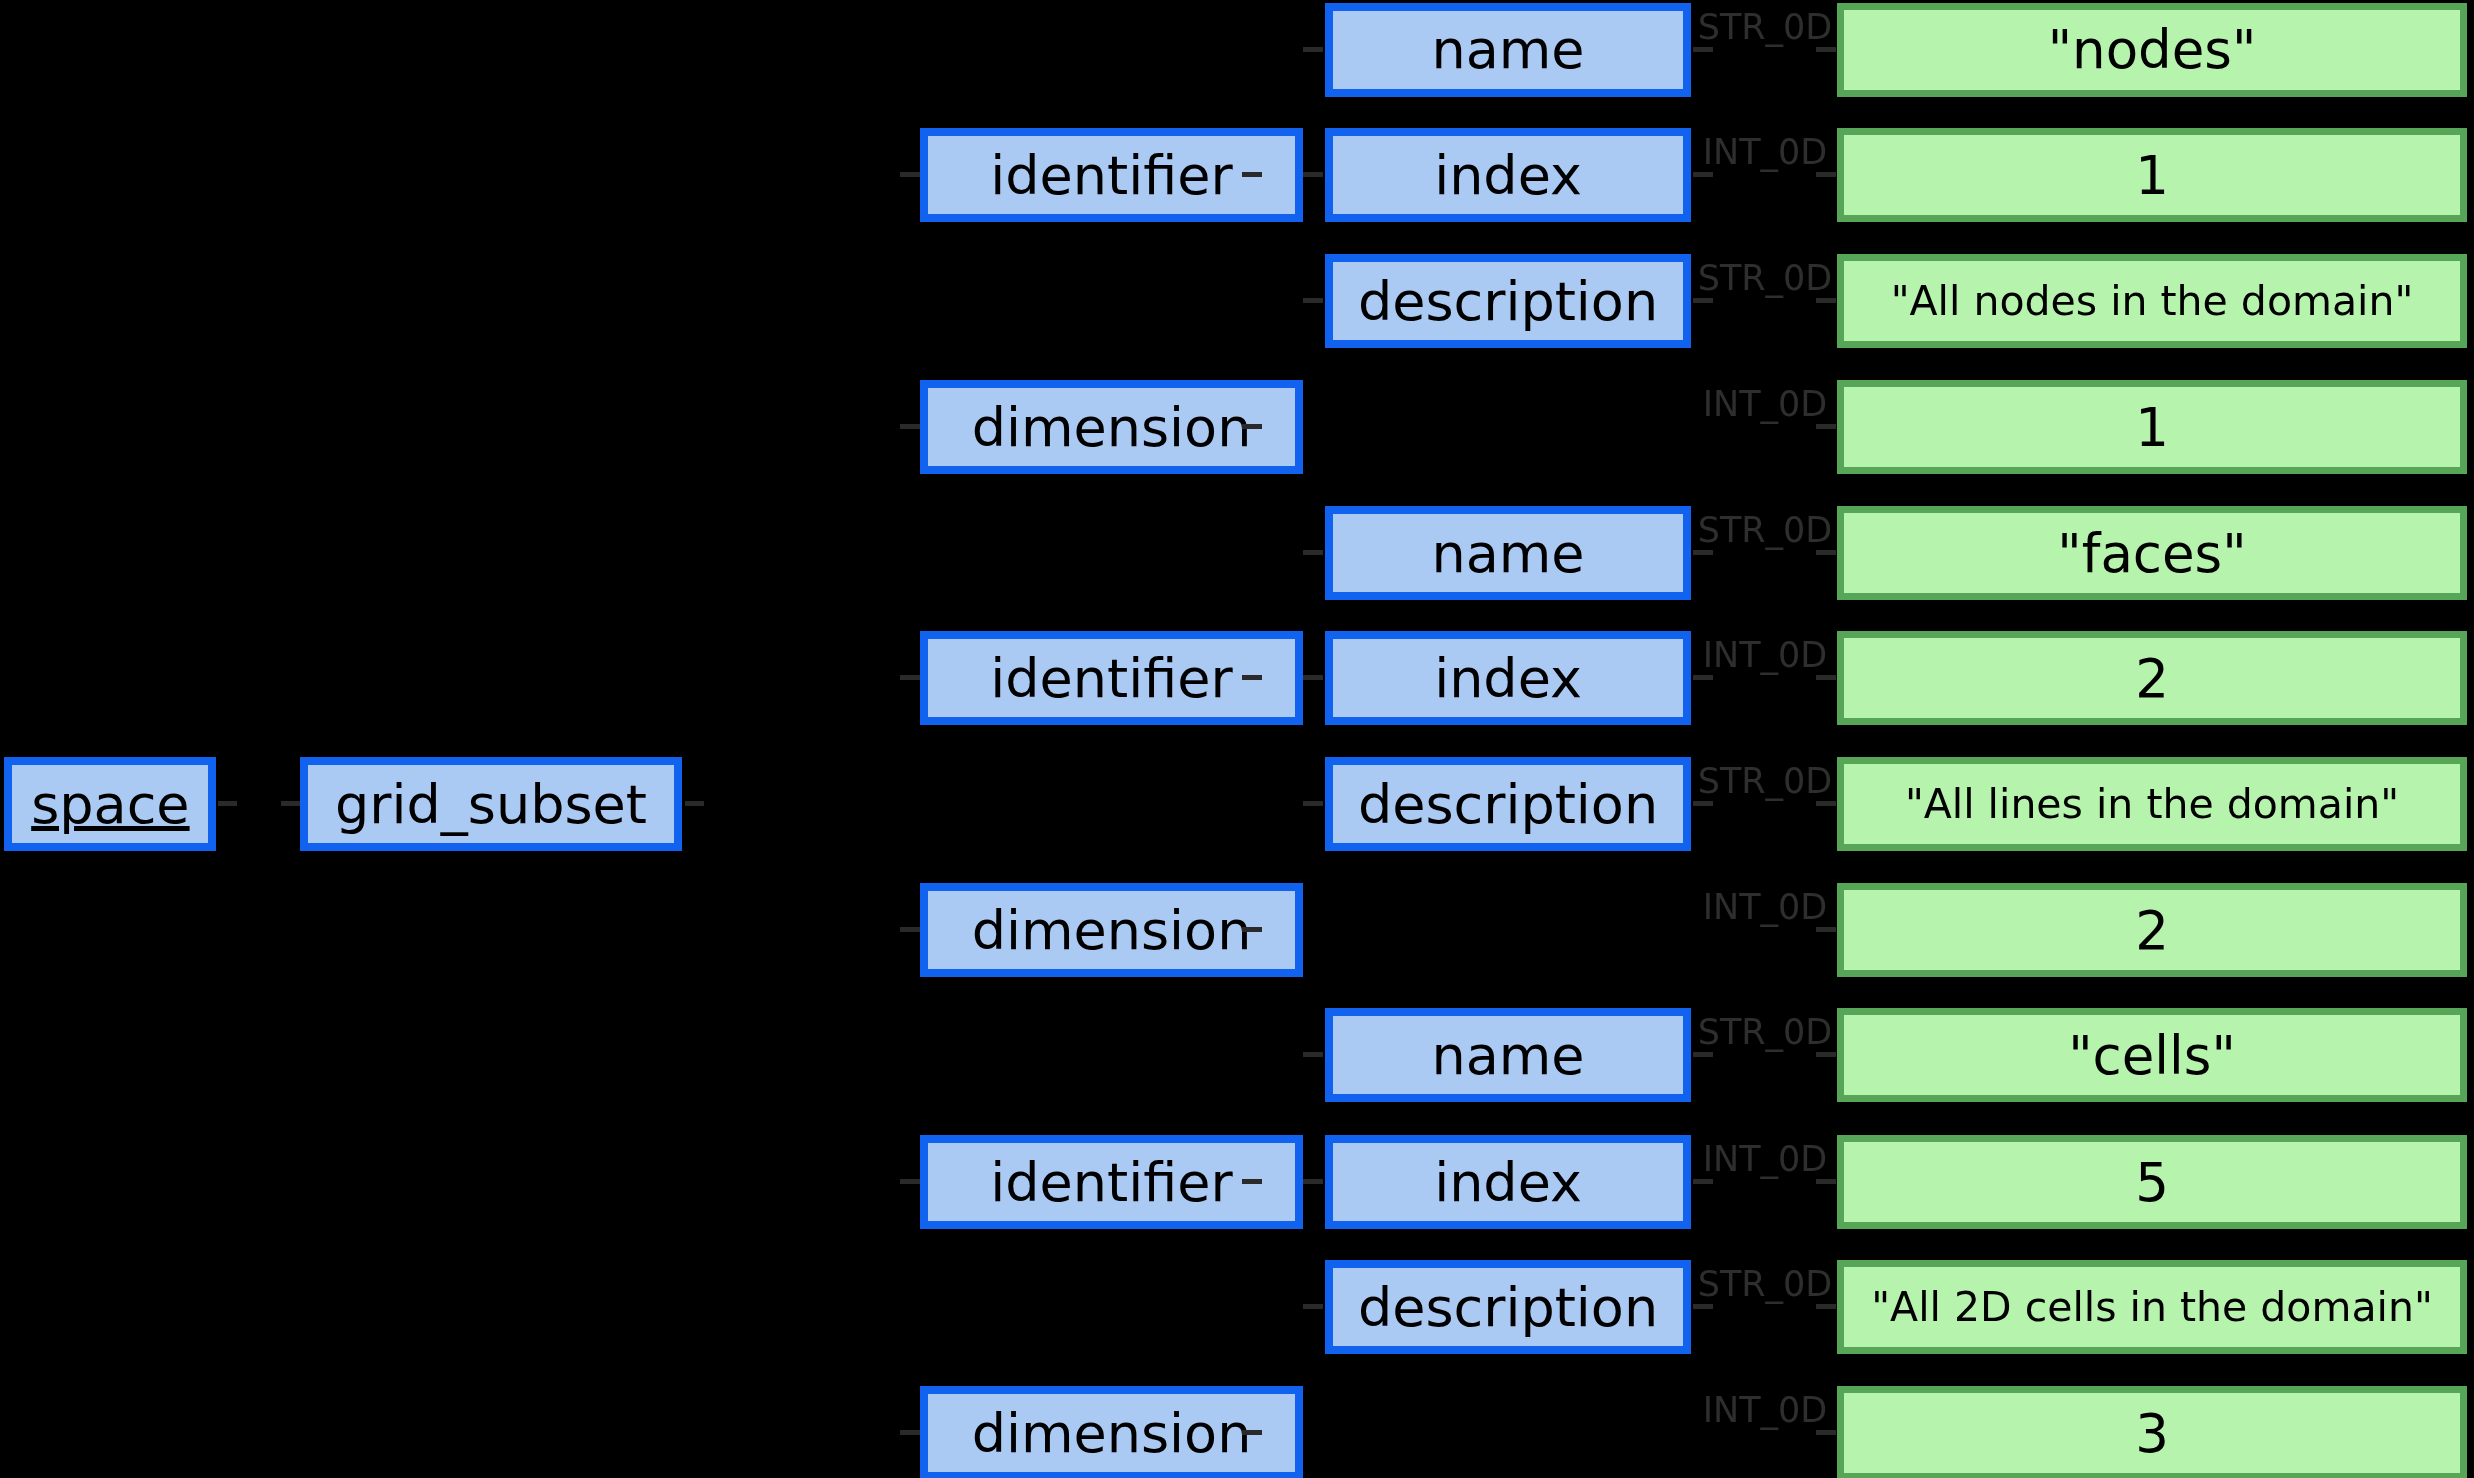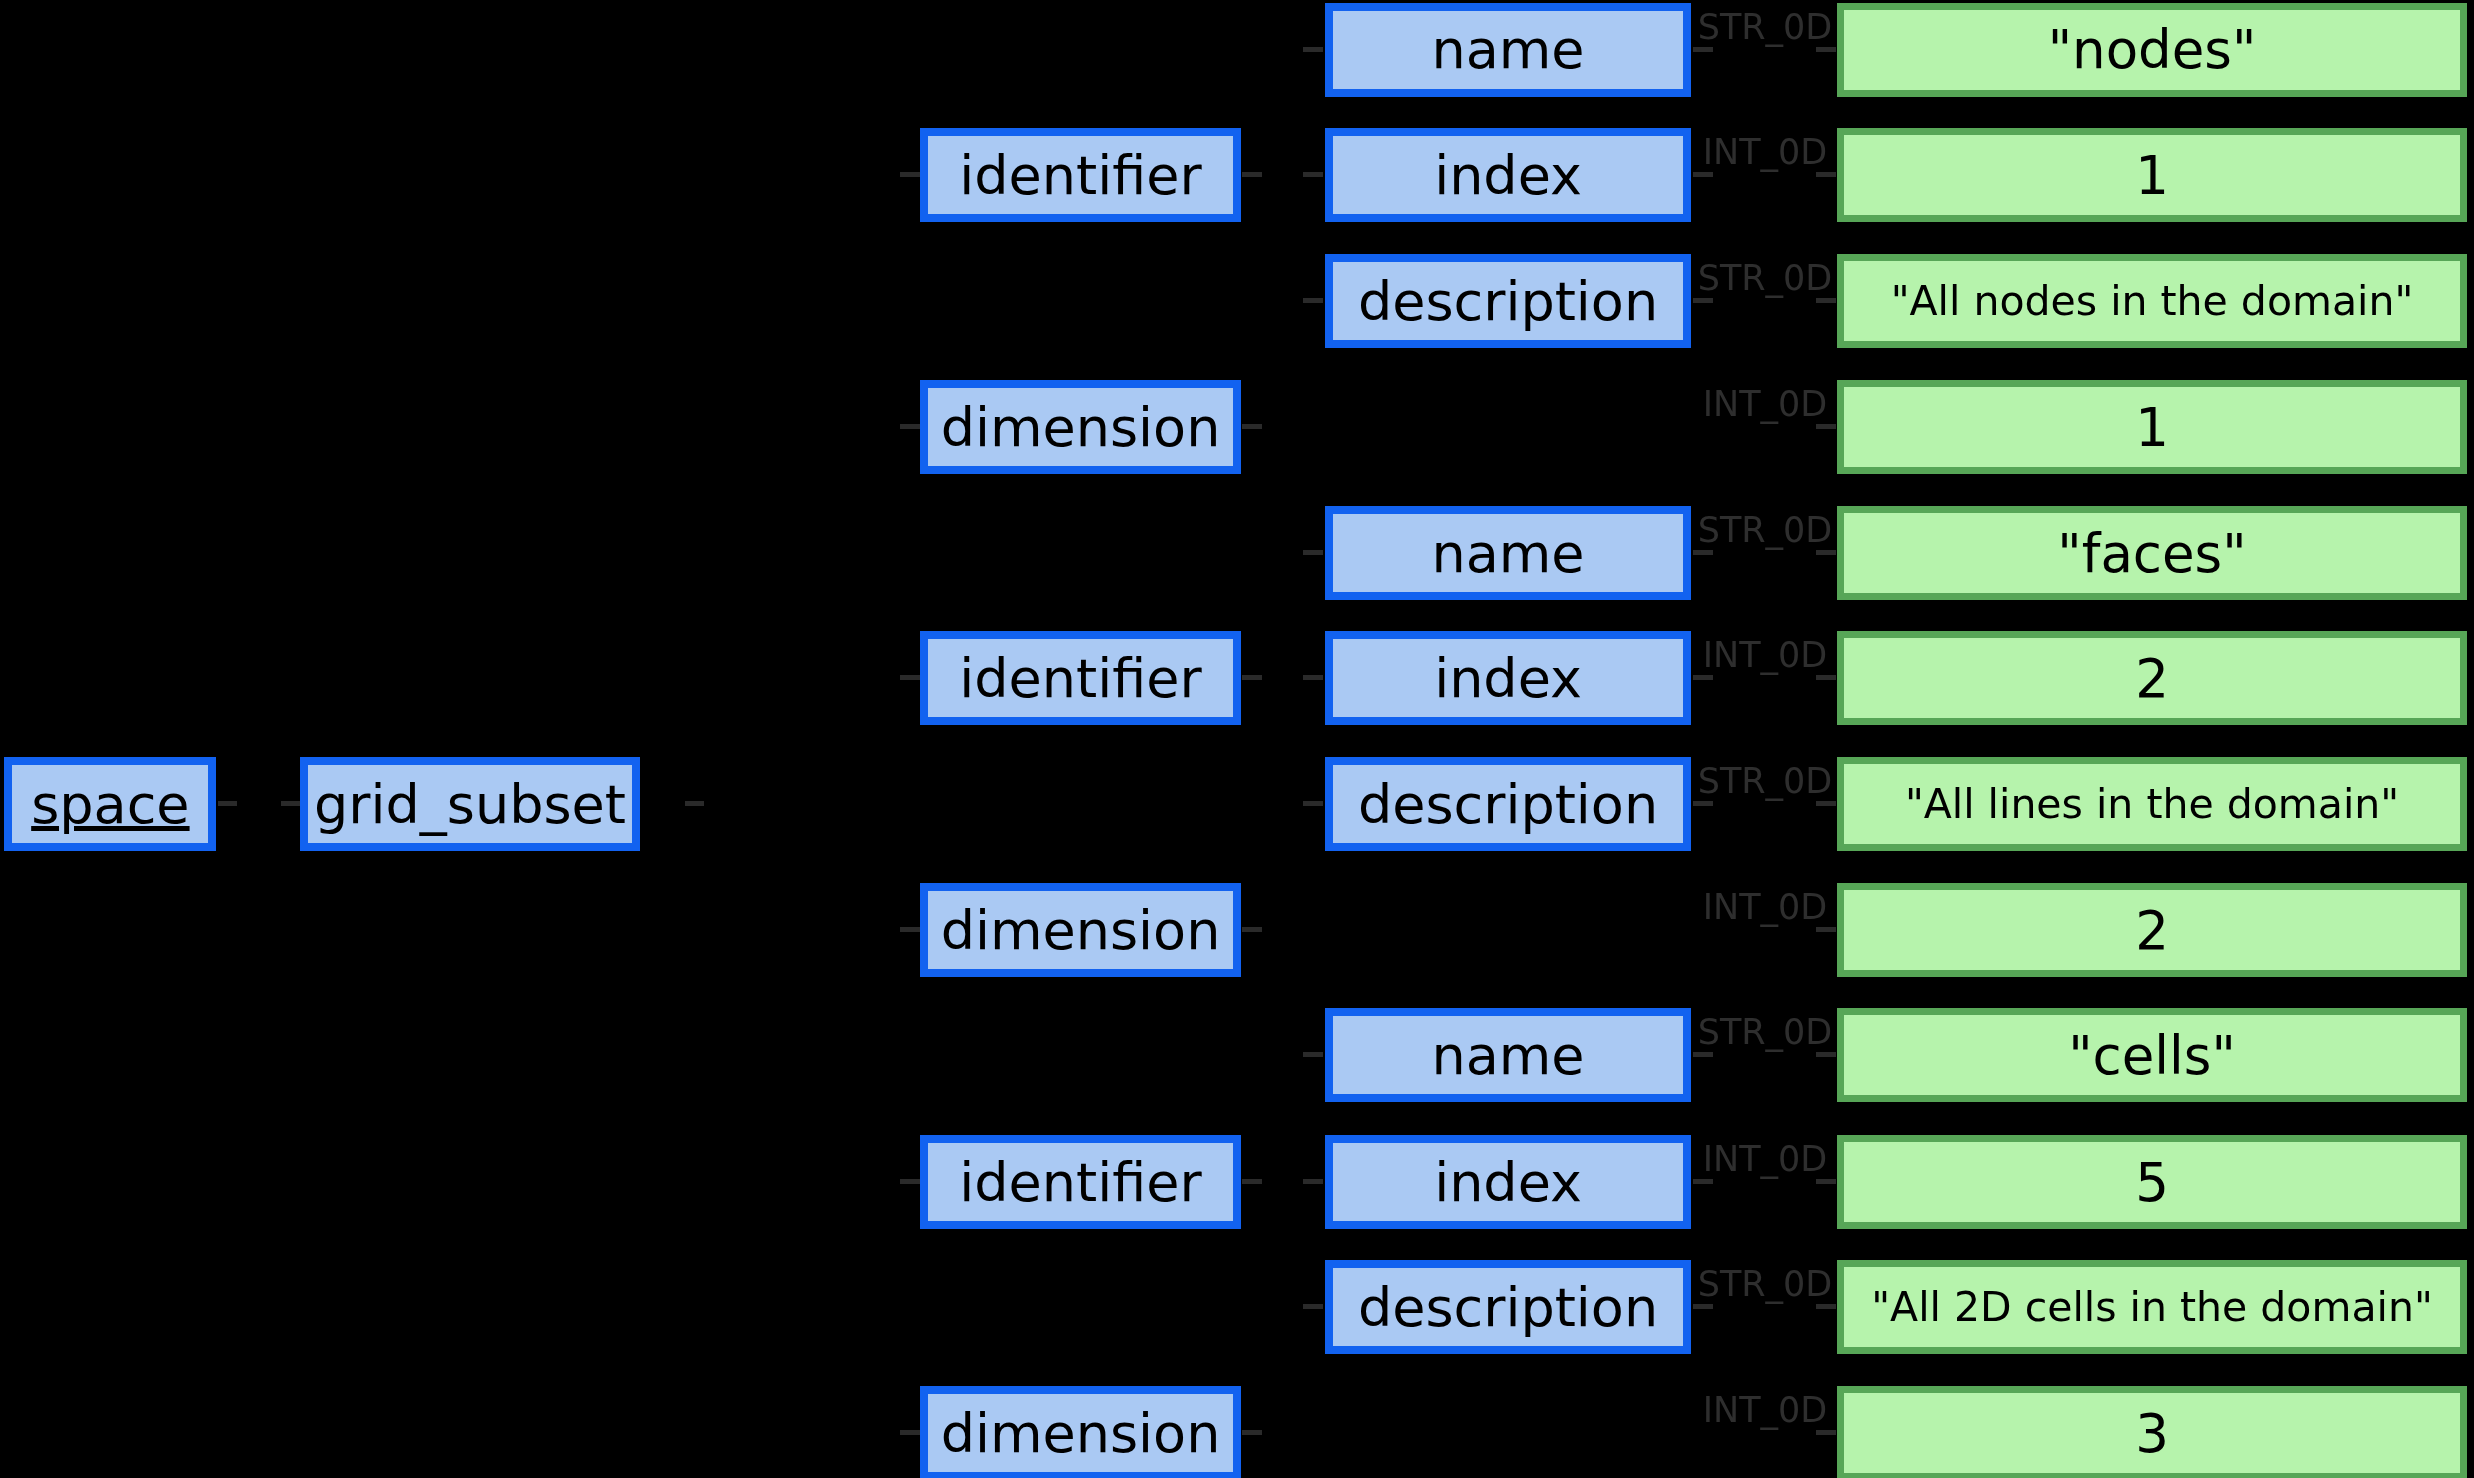--- a/index.html
+++ b/index.html
@@ -32,25 +32,25 @@
     background: #aac9f3;
     border: 8px solid #1262f0;
     font-size: 54px;
   }
   .leaf {
     background: #b6f3ac;
     border: 7px solid #57a657;
     font-size: 53px;
   }
   .leaf.small { font-size: 41px; }
-  .pos-mid   { left: 920px; width: 321px; }
+  .pos-mid   { left: 920px; width: 383px; }
   .pos-field { left: 1325px; width: 366px; }
   .pos-leaf  { left: 1837px; width: 630px; }
   .pos-space { left: 4.4px;    width: 212px; }
-  .pos-grid  { left: 300px;  width: 340px; }
+  .pos-grid  { left: 300px;  width: 382px; }
   .type-label {
     position: absolute;
     left: 1695px;
     width: 140px;
     top: 5.3px;
     text-align: center;
     font-size: 35px;
     color: #2e2e2e;
     line-height: 1.1;
   }

